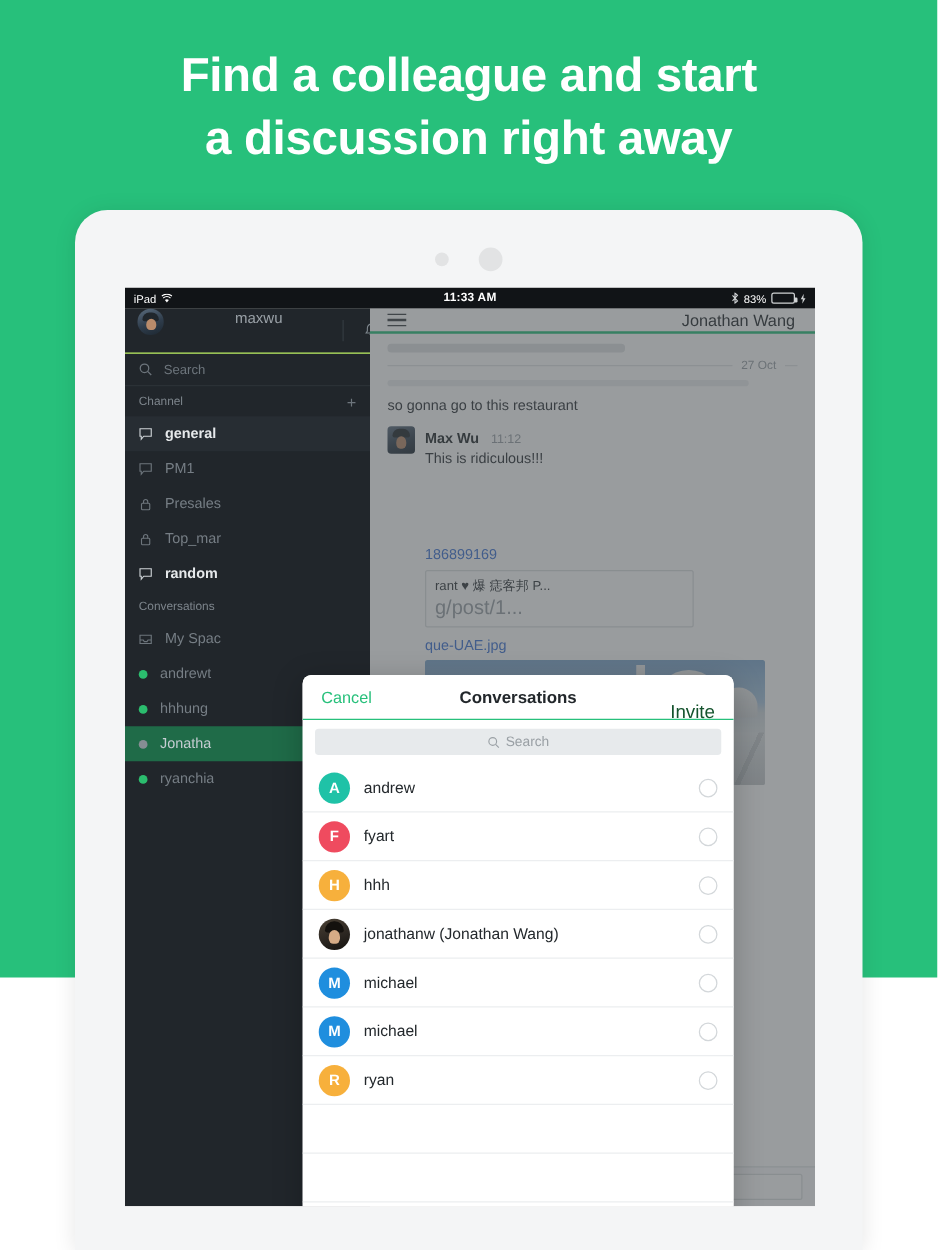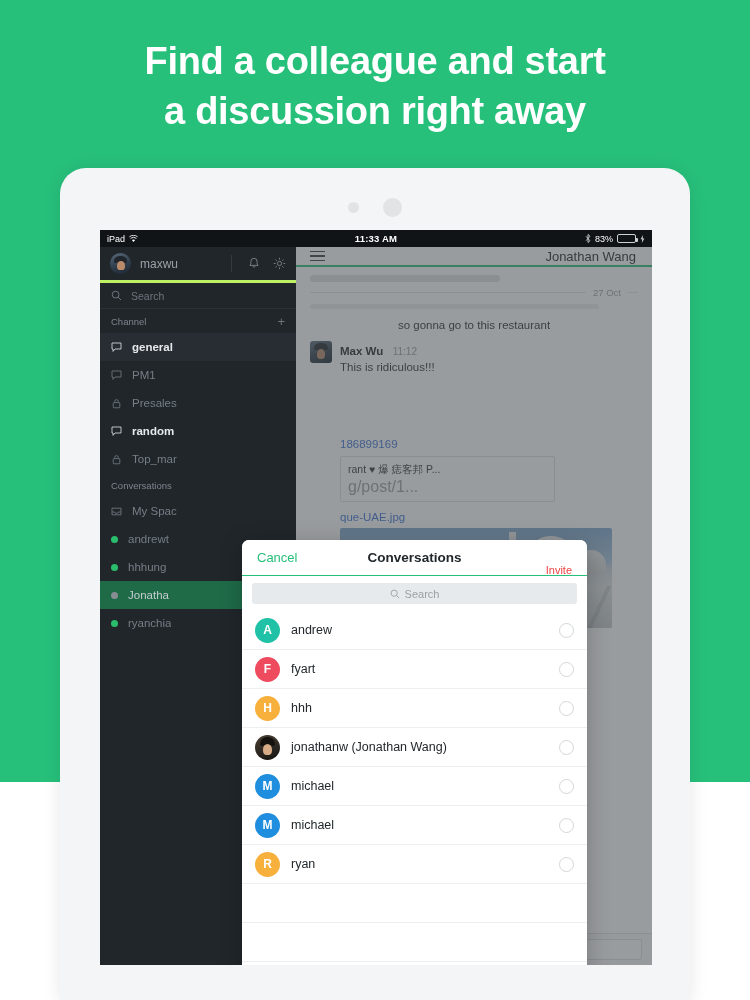--- a/index.html
+++ b/index.html
@@ -71,22 +71,23 @@
     width: 2px; height: 4px; background: #cfd2d4; border-radius: 0 1px 1px 0;
   }
   .battery-fill { height: 100%; background: #3ddc6b; border-radius: 1px; }
 
   
   .app { display: flex; height: 718px; }
 
   
   .sidebar { width: 196px; background: #21262b; flex: 0 0 196px; color: #8b9298; }
   .sb-user {
-    height: 36px; display: flex; align-items: center; padding: 0 10px;
-    border-bottom: 3px solid #bef264;
+    height: 36px; display: flex; padding: 0 10px;
+    border-bottom: 1px solid #bef264;
+    gap: 48px;
   }
   .avatar-img {
     width: 21px; height: 21px; border-radius: 50%;
     background: linear-gradient(160deg,#5a6b7d 0%,#2f3d4c 55%,#1d2731 100%);
     flex: 0 0 21px; position: relative; overflow: hidden;
   }
   .avatar-img::before {
     content: ""; position: absolute; left: 4px; top: 2.5px;
     width: 13px; height: 7px; border-radius: 7px 7px 2px 2px; background: #20262c;
   }
@@ -133,21 +134,21 @@
   .hamburger span { display: block; width: 15px; height: 1.6px; background: #3a3f44; }
   .chat-title {
     position: absolute; right: 16px; font-size: 13px; color: #23282c;
   }
 
   .chat-body { flex: 1; padding: 4px 14px 0 14px; overflow: hidden; position: relative; }
   .blur-line { height: 7px; border-radius: 3px; background: #dfe2e4; }
   .date-row { display: flex; align-items: center; gap: 7px; margin: 5px 0 6px 0; }
   .date-rule { flex: 1; height: 1px; background: #e2e5e7; }
   .date-label { font-size: 9.5px; color: #9aa1a7; }
-  .msg-text { font-size: 11.5px; color: #2d3237; line-height: 17px; text-align: center; }
+  .msg-text { font-size: 11.5px; color: #2d3237; line-height: 17px; }
   .msg-row { display: flex; gap: 8px; margin-top: 7px; }
   .msg-avatar {
     width: 22px; height: 22px; border-radius: 3px; flex: 0 0 22px;
     background: linear-gradient(160deg,#5d6e80 0%,#313f4e 55%,#1e2832 100%);
     position: relative; overflow: hidden;
   }
   .msg-avatar::before {
     content: ""; position: absolute; left: 4px; top: 2px;
     width: 14px; height: 7px; border-radius: 7px 7px 2px 2px; background: #20262c;
   }
@@ -220,21 +221,21 @@
   }
   .modal-header {
     height: 36px; display: flex; align-items: center; padding: 0 15px;
     border-bottom: 1.6px solid #27c07b; position: relative; background: #ffffff;
   }
   .modal-cancel { font-size: 13px; color: #27c07b; }
   .modal-title {
     position: absolute; left: 0; right: 0; text-align: center;
     font-size: 13.5px; font-weight: bold; color: #22272b;
   }
-  .modal-invite { margin-left: auto; font-size: 11px; color: #ef4444; position: relative; z-index: 2; margin-top: 24px; }
+  .modal-invite { margin-left: auto; font-size: 15px; color: #14532d; position: relative; z-index: 2; margin-top: 24px; }
 
   .modal-search {
     margin: 7px 10px 0 10px; height: 21px; border-radius: 3px; background: #e7eaec;
     display: flex; align-items: center; justify-content: center; gap: 5px;
   }
   .modal-search-text { font-size: 11px; color: #9aa0a5; }
 
   .modal-list { margin-top: 7px; flex: 1; }
   .person-row {
     height: 39px; display: flex; align-items: center;
@@ -367,33 +368,33 @@
 
 
         <div class="sb-item">
           <svg class="icon" width="11" height="11" viewBox="0 0 11 11">
             <rect x="2.2" y="4.6" width="6.6" height="5.2" rx="0.8" stroke="#6d757c" stroke-width="0.9" fill="none"></rect>
             <path d="M3.8 4.6 V3.3 a1.7 1.7 0 0 1 3.4 0 V4.6" stroke="#6d757c" stroke-width="0.9" fill="none"></path>
           </svg>
           <span class="sb-label">Presales</span>
         </div>
 
-        <div class="sb-item bold">
-          <svg class="icon" width="11" height="11" viewBox="0 0 11 11">
-            <path d="M1 1 h9 v6 H4 L2 9.4 V7 H1 Z" stroke="#cfd4d8" stroke-width="0.9" fill="none"></path>
-          </svg>
-          <span class="sb-label">random</span>
-        </div>
-
         <div class="sb-item">
           <svg class="icon" width="11" height="11" viewBox="0 0 11 11">
             <rect x="2.2" y="4.6" width="6.6" height="5.2" rx="0.8" stroke="#6d757c" stroke-width="0.9" fill="none"></rect>
             <path d="M3.8 4.6 V3.3 a1.7 1.7 0 0 1 3.4 0 V4.6" stroke="#6d757c" stroke-width="0.9" fill="none"></path>
           </svg>
           <span class="sb-label">Top_mar</span>
+        </div>
+
+        <div class="sb-item bold">
+          <svg class="icon" width="11" height="11" viewBox="0 0 11 11">
+            <path d="M1 1 h9 v6 H4 L2 9.4 V7 H1 Z" stroke="#cfd4d8" stroke-width="0.9" fill="none"></path>
+          </svg>
+          <span class="sb-label">random</span>
         </div>
 
         <div class="sb-section">
           <span>Conversations</span>
         </div>
 
         <div class="sb-item">
           <svg class="icon" width="11" height="11" viewBox="0 0 11 11">
             <path d="M1 2.2 h9 v6.6 H1 Z M1 6 h2.6 l0.8 1.3 h2.2 l0.8 -1.3 H10" stroke="#6d757c" stroke-width="0.9" fill="none"></path>
           </svg>

